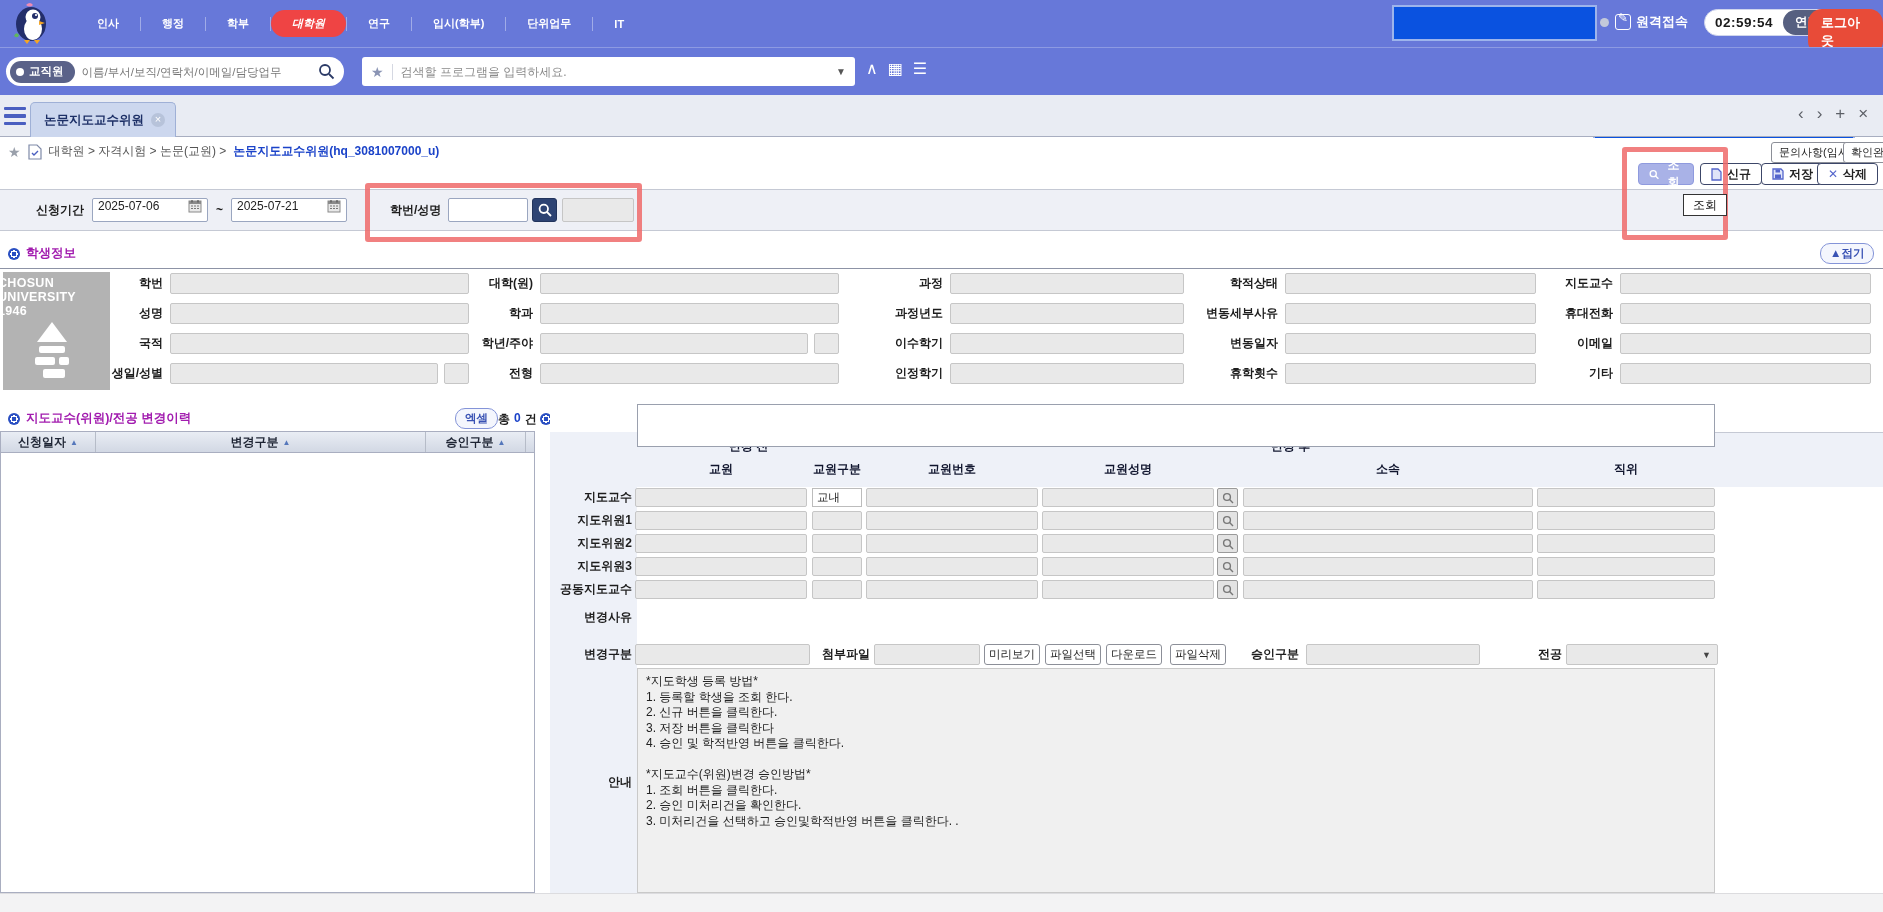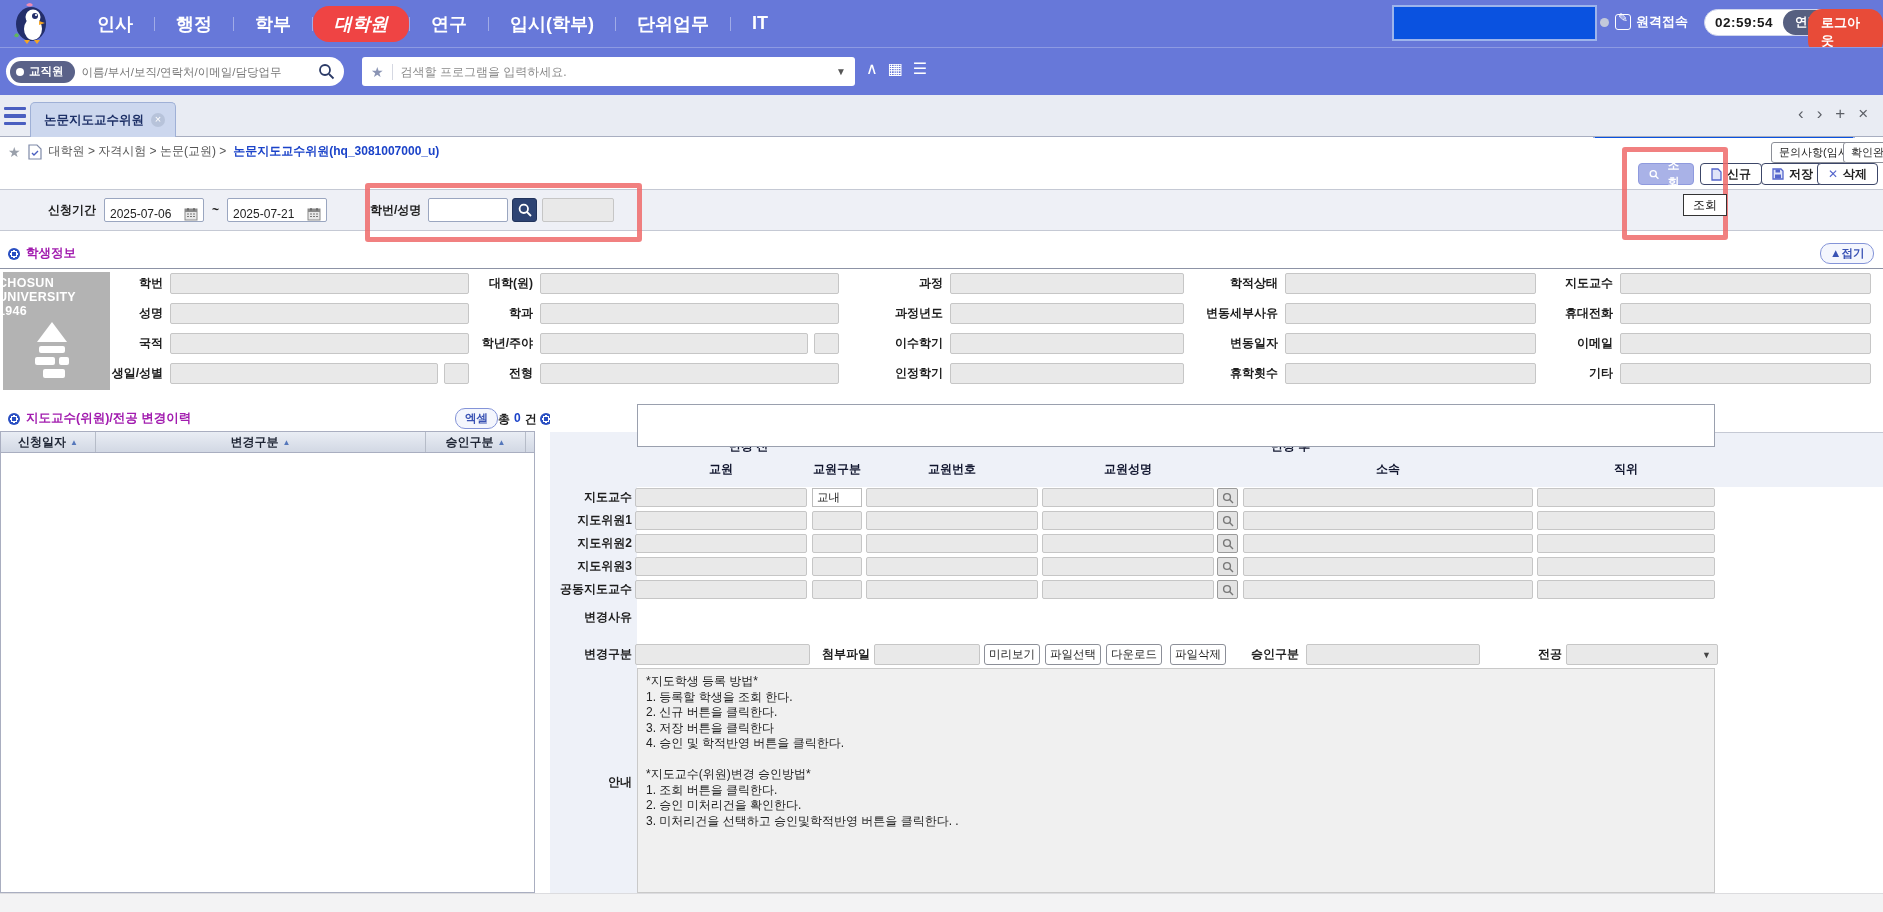--- a/index.html
+++ b/index.html
@@ -4,21 +4,21 @@
 <style>
   * { box-sizing: border-box; margin:0; padding:0; }
   html,body { width:1883px; height:912px; }
   body { font-family:"Liberation Sans","DejaVu Sans",sans-serif; background:#fff; position:relative; overflow:hidden; }
   .abs { position:absolute; }
 
   
   #topnav { position:absolute; left:0; top:0; width:1883px; height:47px; background:#6778d9; display:flex; align-items:center; }
   #logo { width:52px; height:44px; margin-left:6px; flex:none; }
   .nav-items { display:flex; align-items:center; margin-left:18px; }
-  .nav-item { color:#fff; font-size:18px; font-weight:700; padding:6px 21px; border-radius:16px; cursor:pointer; white-space:nowrap; }
+  .nav-item { color:#fff; font-size:11px; font-weight:700; padding:6px 21px; border-radius:16px; cursor:pointer; white-space:nowrap; }
   .nav-item.active { background:#ef4444;font-style:italic; }
   .nav-div { width:1px; height:14px; background:rgba(255,255,255,.38); }
   .redact { background:#0a52e0; border:2px solid #9db4ec; }
   #redact1 { left:1392px; top:5px; width:205px; height:36px; }
   #dots-ic { left:1600px; top:18px; width:9px; height:9px; border-radius:50%; background:#c3c9da; }
   #remote { left:1615px; top:13px; display:flex; align-items:center; gap:5px; color:#fff; font-size:13px; font-weight:700; }
   .memo-ic { width:16px; height:16px; border:1.6px solid #fff; border-radius:3px; position:relative; }
   .memo-ic::after { content:"✎"; position:absolute; left:2px; top:-4px; font-size:12px; color:#fff; }
   #timer-wrap { left:1704px; top:9px; height:27px; border:1.5px solid #cfd5ec; border-radius:14px; background:#fff; display:flex; align-items:center; overflow:hidden; }
   #timer-time { font-size:13.5px; font-weight:700; color:#1a1a1a; padding:0 10px; letter-spacing:.5px; }
@@ -64,21 +64,21 @@
   .act-btn { position:absolute; top:25px; height:22px; display:flex; align-items:center; gap:5px; border-radius:4px; font-size:12px; font-weight:700; padding:0 10px; cursor:pointer; background:#fff; border:1.5px solid #3c4668; color:#222; font-family:inherit; }
   #btn-search { left:1638px; width:56px; background:#a9b2e7; border-color:#8f9ade; color:#fff; justify-content:center; }
   #btn-new { left:1700px; }
   #btn-save { left:1761px; }
   #btn-del { left:1817px; }
   .blue-ic { color:#5566cc; font-weight:700; font-size:12px; line-height:1; }
 
   
   #filter-row { position:absolute; left:0; top:190px; width:1883px; height:41px; background:#eef0f6; border-bottom:1px solid #c5c9d4; display:flex; align-items:center; }
   .f-label { font-size:12px; font-weight:700; color:#1d1d1d; }
-  .date-box { display:flex; align-items:flex-end; background:#fff; border:1px solid #9aa6c0; border-radius:2px; height:24px; padding:0 5px; }
+  .date-box { display:flex; align-items:flex-start; background:#fff; border:1px solid #9aa6c0; border-radius:2px; height:24px; padding:0 5px;gap:16px; }
   .date-box input { border:none; outline:none; width:74px; font-size:12px; color:#222; font-family:inherit; }
   .cal-ic { flex:none; }
   #stu-input { width:80px; height:24px; border:1px solid #9aa6c0; border-radius:2px; background:#fff; outline:none; font-size:12px; padding:0 4px; font-family:inherit; }
   .sq-search { width:25px; height:24px; background:#2d4373; border:1px solid #22345c; border-radius:3px; display:flex; align-items:center; justify-content:center; cursor:pointer; }
   .dis { background:#e9e9e9; border:1px solid #c6c6c6; border-radius:2px; }
 
   
   .anno { border:5px solid rgba(238,106,106,.85); border-radius:3px; pointer-events:none; z-index:50; }
   #anno1 { left:365px; top:183px; width:277px; height:59px; }
   #anno2 { left:1622px; top:147px; width:106px; height:93px; }
@@ -269,21 +269,21 @@
       </svg>
     <span>저장</span>
   </button>
   <button id="btn-del" class="act-btn">
     <span class="blue-ic">✕</span>
     <span>삭제</span>
   </button>
 </div>
 
 <div id="filter-row">
-  <span class="f-label" style="margin-left:48px">신청기간</span>
+  <span class="f-label" style="margin-left:36px">신청기간</span>
   <div class="date-box" style="margin-left:8px">
     <input value="2025-07-06" style="">
     <svg class="cal-ic" width="14" height="14" viewBox="0 0 14 14">
         <rect x="1" y="2" width="12" height="11" fill="#e8e8e8" stroke="#8a8a8a"></rect>
         <rect x="1" y="2" width="12" height="3" fill="#8a8a8a"></rect>
         <line x1="4" y1="1" x2="4" y2="3.5" stroke="#555" stroke-width="1.2"></line>
         <line x1="10" y1="1" x2="10" y2="3.5" stroke="#555" stroke-width="1.2"></line>
         <path d="M3 7h2M6 7h2M9 7h2M3 9.5h2M6 9.5h2M9 9.5h2" stroke="#777" stroke-width="1"></path>
       </svg>
   </div>

